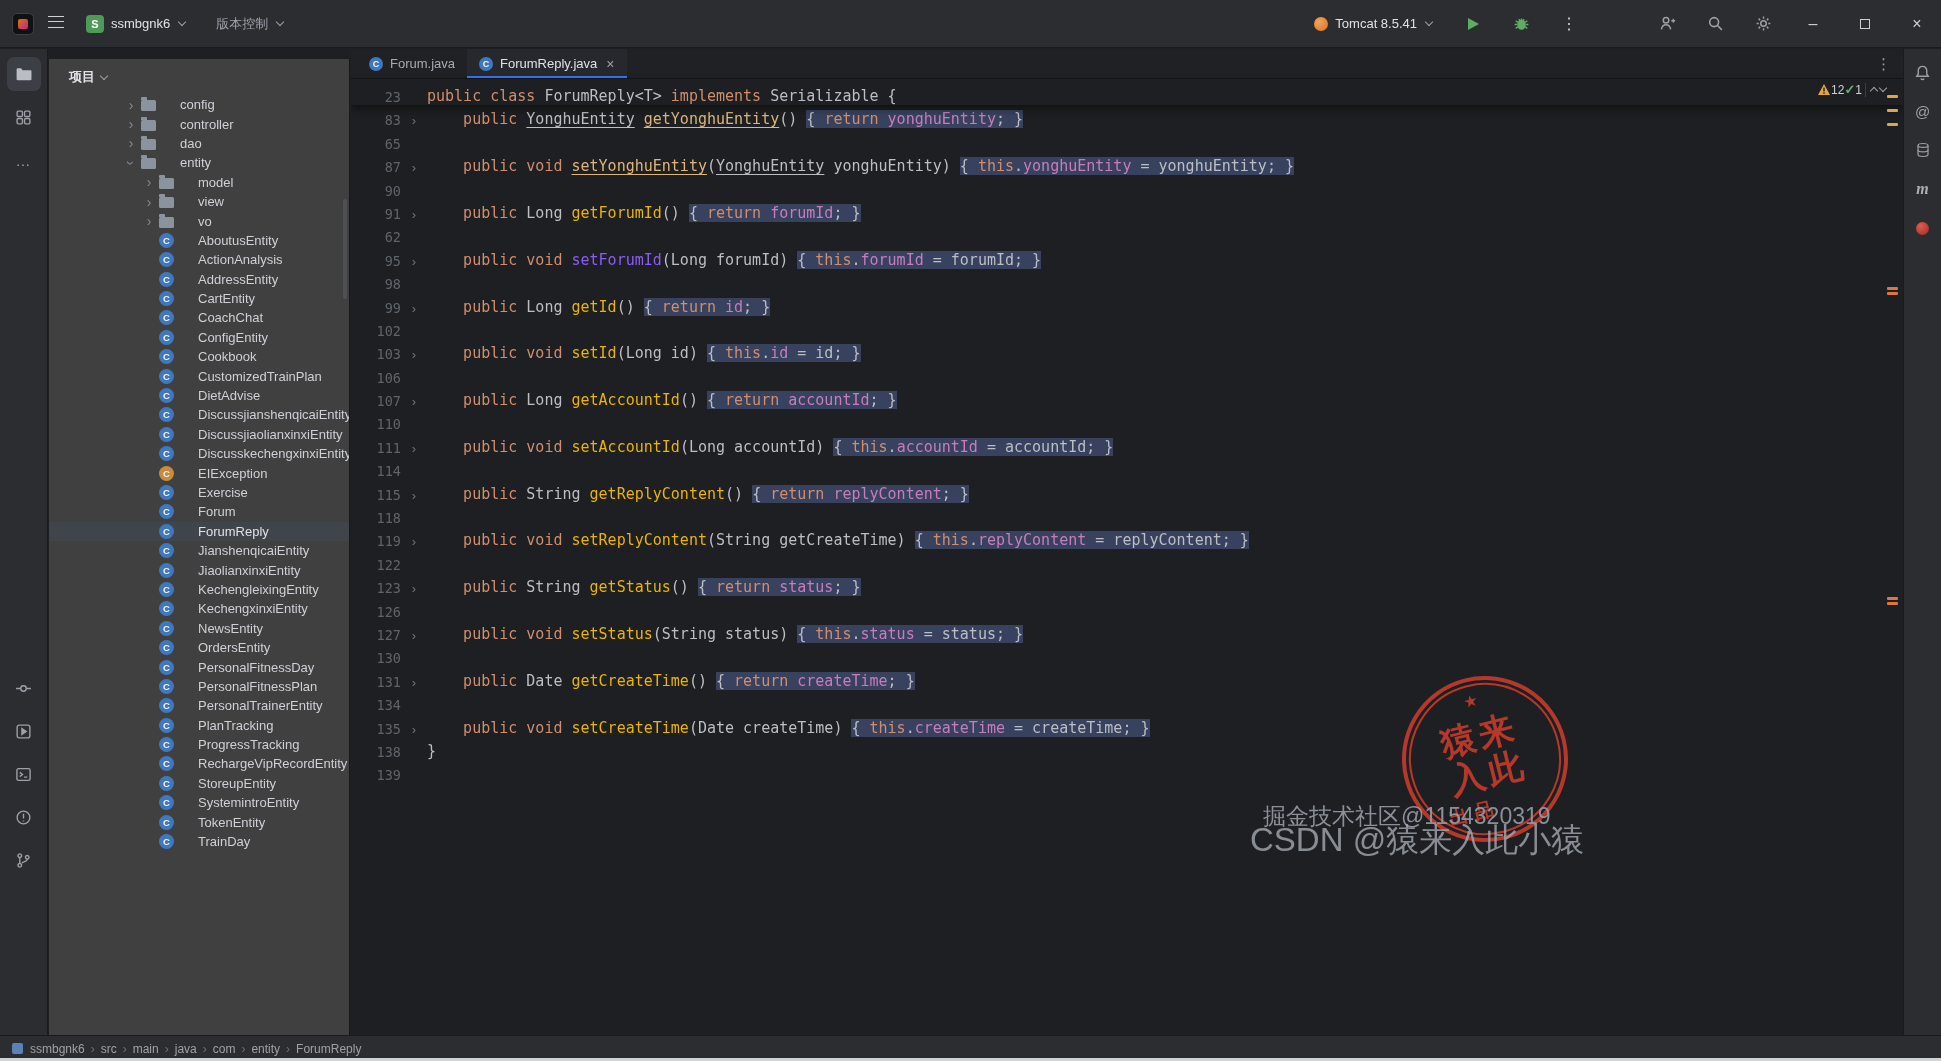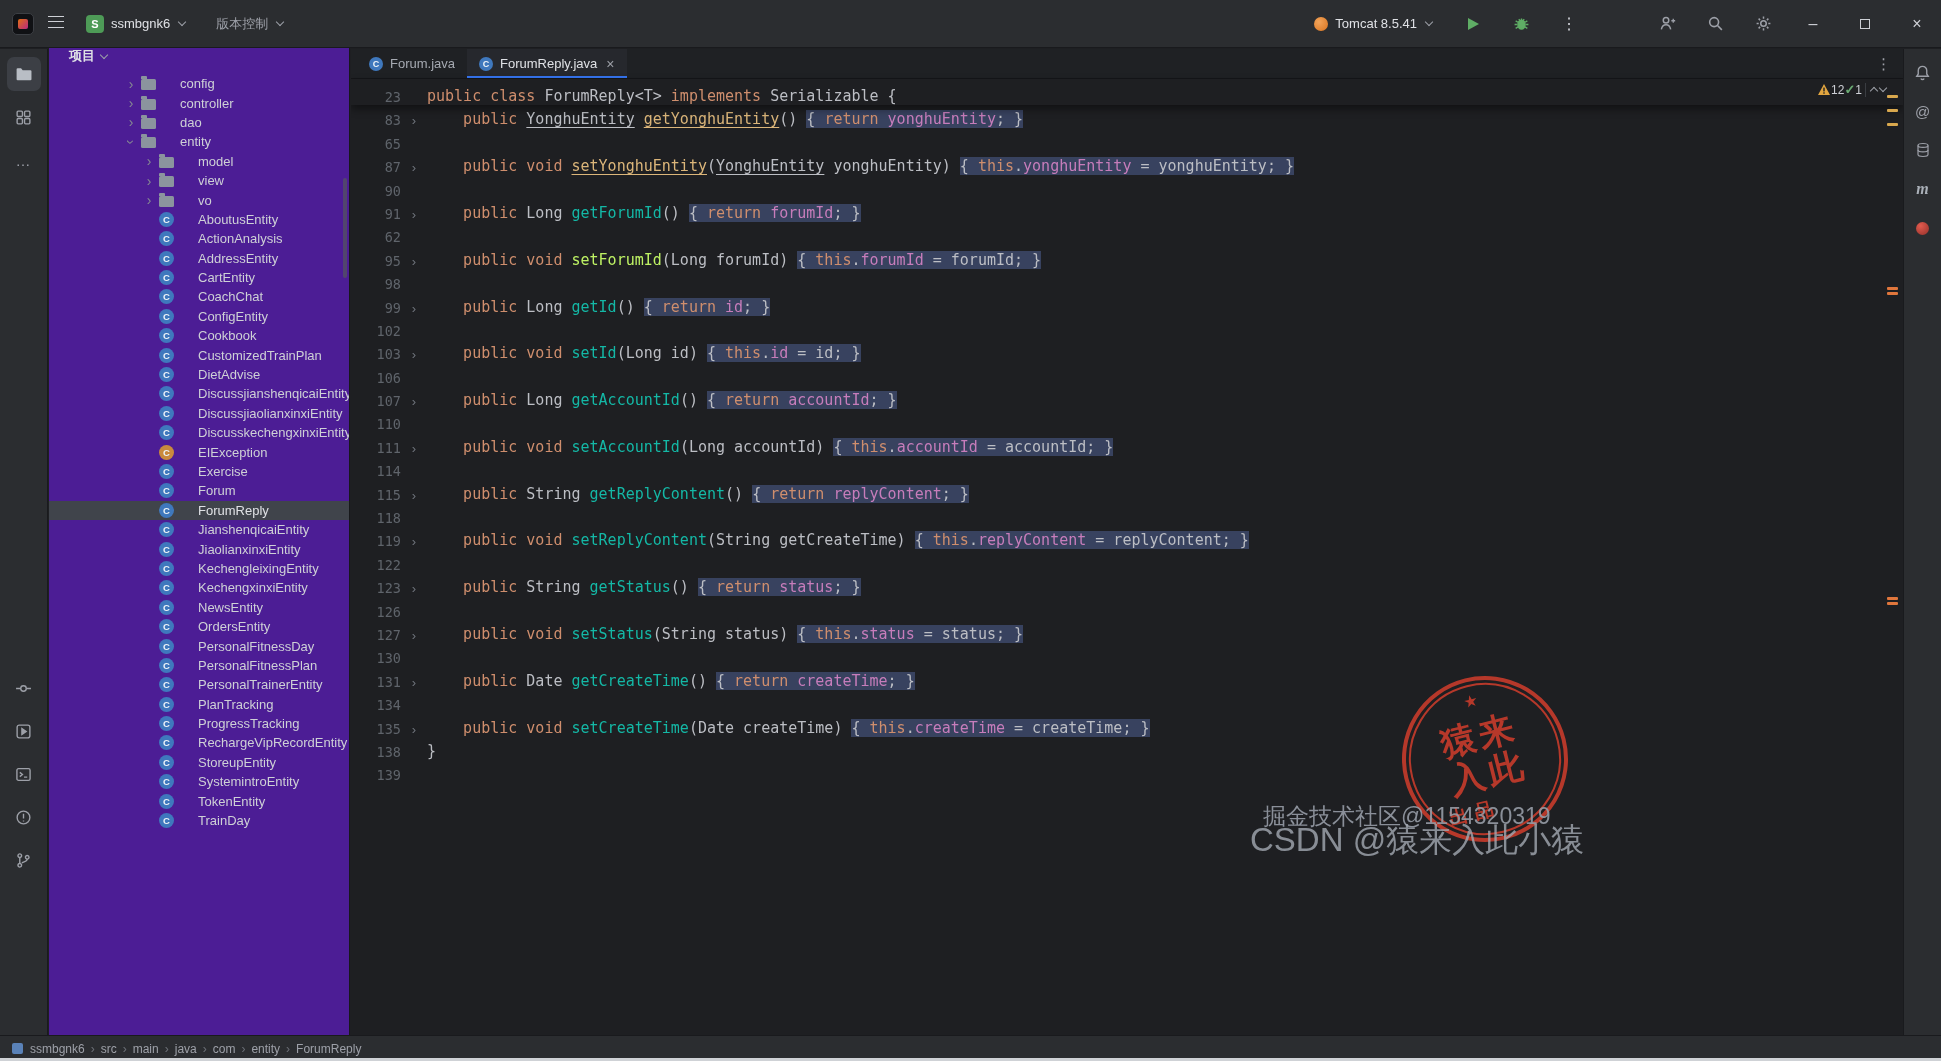--- a/index.html
+++ b/index.html
@@ -31,21 +31,21 @@
 
   
   .leftbar{position:absolute;left:0;top:49px;bottom:26px;width:48px;background:#2b2d30;border-right:1px solid #191a1d;display:flex;flex-direction:column;align-items:center;padding:8px 0;z-index:5}
   .lb-top,.lb-bottom{display:flex;flex-direction:column;gap:9px;align-items:center}
   .lb-bottom{margin-top:auto;margin-bottom:150px}
   .lb-btn{width:34px;height:34px;border-radius:7px;display:flex;align-items:center;justify-content:center;color:#9da0a8}
   .lb-btn.active{background:#3c3f45}
   .more-glyph{font-size:15px;color:#9da0a8;letter-spacing:1px}
 
   
-  .project{position:absolute;left:49px;top:38px;bottom:26px;width:301px;background:#4c1d95;border-right:1px solid #17181b;overflow:hidden;z-index:4}
+  .project{position:absolute;left:49px;top:59px;bottom:26px;width:301px;background:#404040;border-right:1px solid #17181b;overflow:hidden;z-index:4}
   .panel-header{position:absolute;top:0;left:0;right:0;height:36px;display:flex;align-items:center;gap:4px;padding-left:20px;font-size:13px;font-weight:600;color:#dfe1e5}
   .tree{position:absolute;top:36px;left:0;right:0;bottom:0;font-size:13px;overflow:hidden}
   .tree-row{height:19.4px;display:flex;align-items:center;color:#ced0d6;white-space:nowrap}
   .tree-row.selected{background:#40444b;color:#dfe1e5}
   .tchev{width:16px;flex:none;color:#868b92;font-size:14px;line-height:1;text-align:center;display:inline-block}
   .tchev.open{transform:rotate(90deg)}
   .ticon{flex:none;margin-right:6px;margin-left:2px}
   .ticon.folder{width:15px;height:11px;background:#8b949e;border-radius:1.5px;position:relative;margin-top:2px}
   .ticon.folder::before{content:"";position:absolute;top:-3px;left:0;width:6px;height:3px;background:#8b949e;border-radius:1px 1px 0 0}
   .ticon.cls{width:15px;height:15px;border-radius:50%;background:#3f78bd;color:#edf3f8;font-size:9.5px;font-weight:bold;display:flex;align-items:center;justify-content:center}
@@ -63,25 +63,25 @@
   .tab-kebab{margin-left:auto;margin-right:12px;align-self:center;color:#9da0a8;font-size:15px}
   .sticky{position:absolute;top:30px;left:0;right:0;height:26px;background:#1e1f22;box-shadow:0 4px 8px rgba(0,0,0,.45);z-index:2;display:flex;align-items:center}
   .sticky .cl{height:26px}
   #code-lines{position:absolute;top:56px;left:0;right:0;bottom:0}
   .cl{height:23.4px;display:flex;align-items:flex-end}
   .ln{width:50px;flex:none;text-align:right;font-family:"DejaVu Sans Mono",monospace;font-size:13.5px;color:#5f646b}
   .fold{width:26px;flex:none;text-align:center;color:#6f747c;font-size:13px}
   .ct{font-family:"DejaVu Sans Mono",monospace;font-size:15px;white-space:pre}
   .tk-k{color:#cf8e6d}
   .tk-p{color:#bcbec4}
-  .tk-m{color:#14b8a6}
+  .tk-m{color:#eab308}
   .tk-mu{color:#dcb67a;text-decoration:underline;text-underline-offset:3px}
   .tk-tu{color:#bcbec4;text-decoration:underline;text-underline-offset:3px}
   .tk-f{color:#c77dbb}
-  .tk-g{color:#bef264}
+  .tk-g{color:#8b5cf6}
   .hl{background:#38425f}
   .inspections{position:absolute;top:33px;right:16px;display:flex;align-items:center;gap:0;font-size:12px;color:#ced0d6;z-index:3}
   .check{color:#6aab73;font-weight:bold;font-size:13px}
   .insp-sep{width:1px;height:14px;background:#3a3d42;margin:0 3px}
   .smark{position:absolute;right:5px;width:11px;height:3px;border-radius:1px;z-index:3}
   .smark.y{background:#d9a84e}
   .smark.o{background:#e0763c;height:2.5px;box-shadow:0 5px 0 #e0763c}
 
   
   .rightbar{position:absolute;right:0;top:49px;bottom:26px;width:38px;background:#2b2d30;border-left:1px solid #191a1d;display:flex;flex-direction:column;align-items:center;gap:9px;padding-top:8px;z-index:5}

